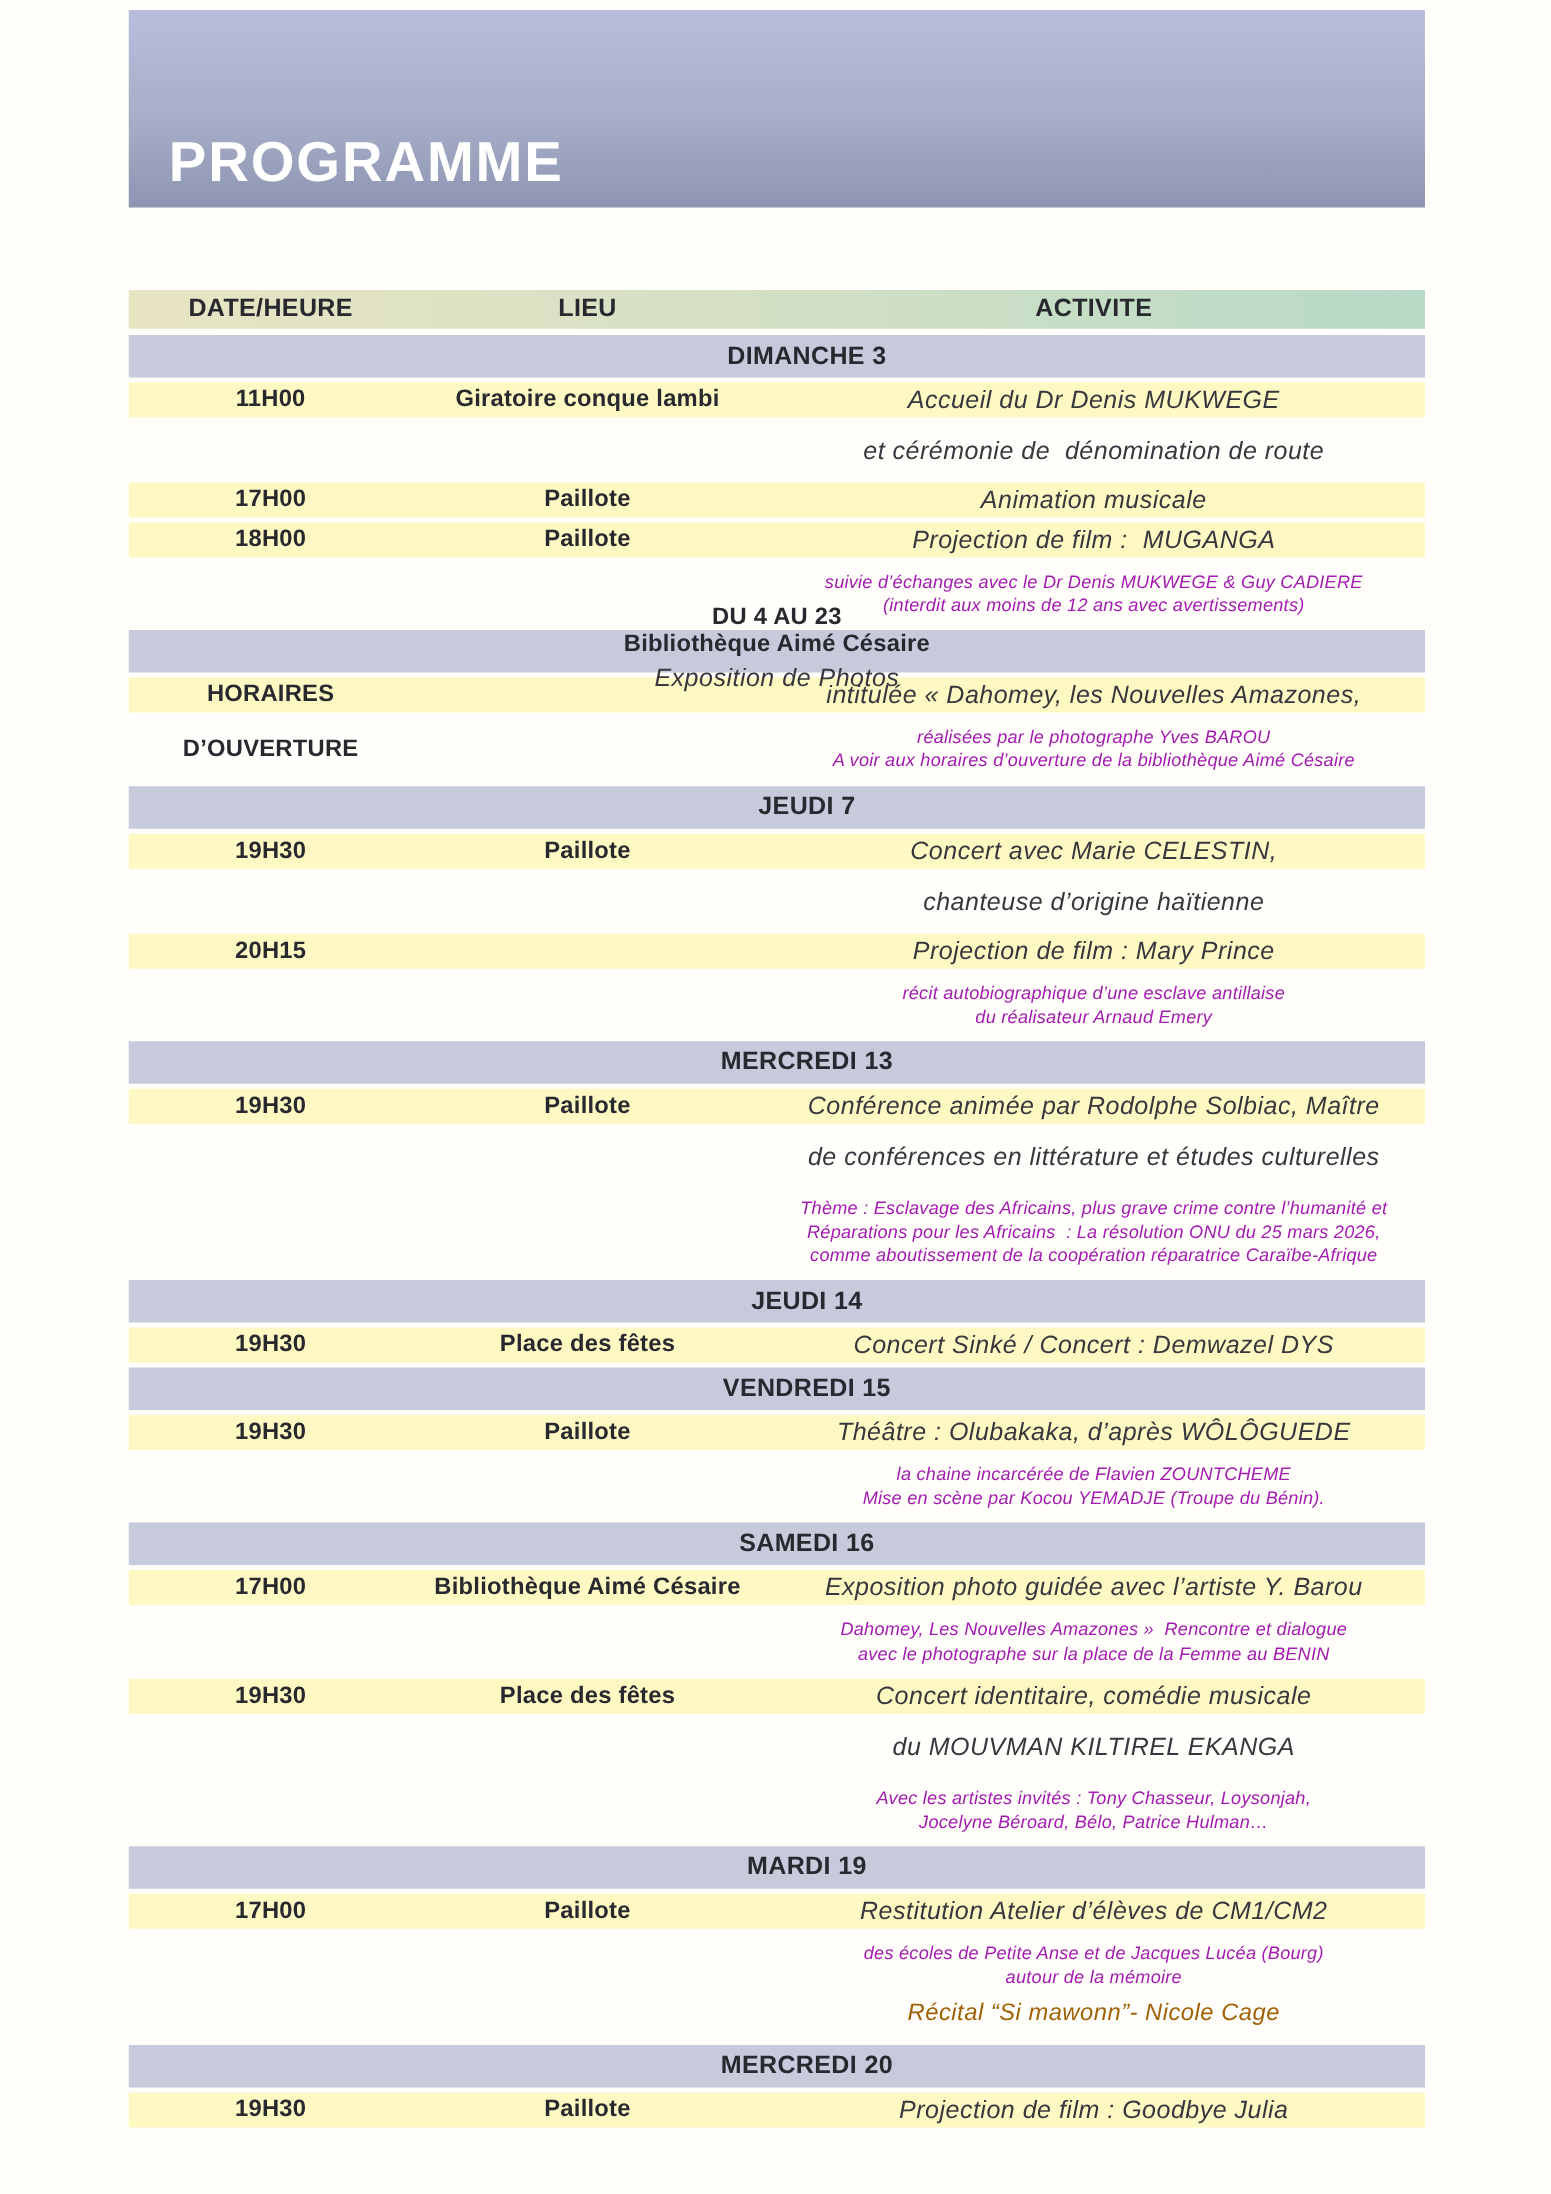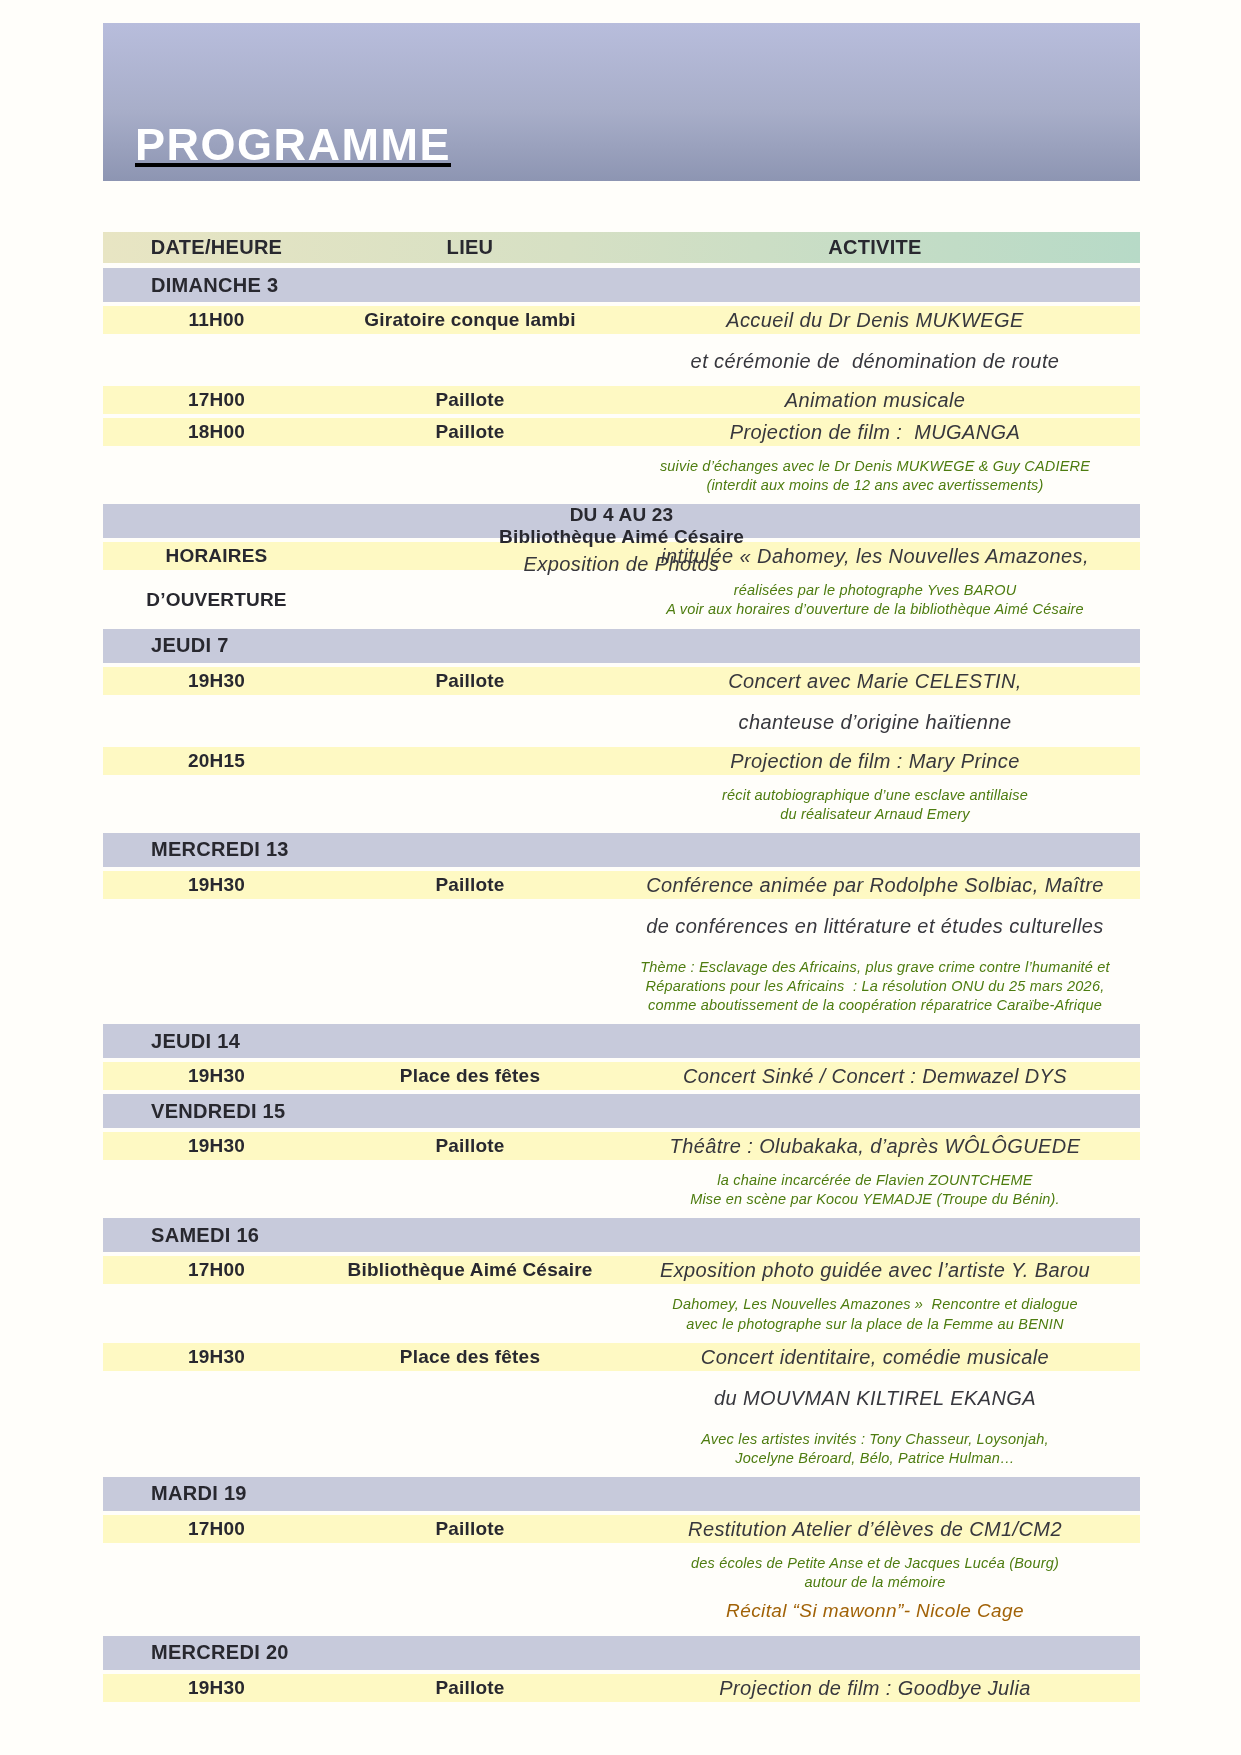--- a/index.html
+++ b/index.html
@@ -6,40 +6,40 @@
   html, body {
     width: 1241px; height: 1755px;
     background: #fffefa;
     font-family: "Liberation Sans", sans-serif;
     overflow: hidden;
   }
   .page { position: relative; width: 1241px; height: 1755px; }
 
   
   .banner {
-    position: absolute; left: 103px; top: 23px;
+    position: absolute; left: 103px; top: 8px;
     width: 1037px; height: 158px;
     background: linear-gradient(to bottom, #b8bddc 0%, #a8aec9 55%, #8d95b2 100%);
-    display: flex; align-items: flex-end; text-decoration: underline;
+    display: flex; align-items: flex-end;
   }
   .banner h1 {
     color: #ffffff;
     font-size: 45px;
     font-weight: 700;
     letter-spacing: 1.5px;
     padding: 0 0 14px 32px;
     line-height: 1;
   }
 
   
   .table {
     position: absolute; left: 103px; top: 232px;
     width: 1037px;
   }
-  .row { display: flex; align-items: center; }
+  .row { display: flex; align-items: center; justify-content: center; }
   .c1 { width: 227px; text-align: center; flex: 0 0 auto; }
   .c2 { width: 280px; text-align: center; flex: 0 0 auto; }
   .c3 { flex: 1 1 auto; text-align: center; min-width: 0; }
 
   .r-colhead {
     height: 31px; margin-bottom: 5px;
     background: linear-gradient(to right, #e8e5c3 0%, #d6e0c4 45%, #b7dac7 100%);
   }
   .r-colhead .c1, .r-colhead .c2, .r-colhead .c3 {
     font-weight: 700; font-size: 20px; color: #28282f; letter-spacing: 0.3px;
@@ -60,21 +60,21 @@
   .r-event .c1, .r-event .c2, .r-highlight .c1, .r-highlight .c2,
   .r-plain .c1 {
     font-weight: 700; font-size: 19px; color: #28282f; letter-spacing: 0.2px;
   }
 
   .r-plain { background: transparent; padding: 7px 0; margin-bottom: 2px; }
 
   .line { white-space: pre; font-style: italic; }
   .line.main  { font-size: 20px; color: #37373d; letter-spacing: 0.4px; line-height: 1.6; }
   .line.medium{ font-size: 19px; color: #a16207; letter-spacing: 0.4px; line-height: 1.6; margin-top: 4px; }
-  .line.small { font-size: 14.5px; color: #4d7c0f; letter-spacing: 0.2px; line-height: 1.32; }
+  .line.small { font-size: 14.5px; color: #a21caf; letter-spacing: 0.2px; line-height: 1.32; }
 </style>
 </head>
 <body>
 
 <div class="page">
 
   <div class="banner">
     <h1>PROGRAMME</h1>
   </div>
 

